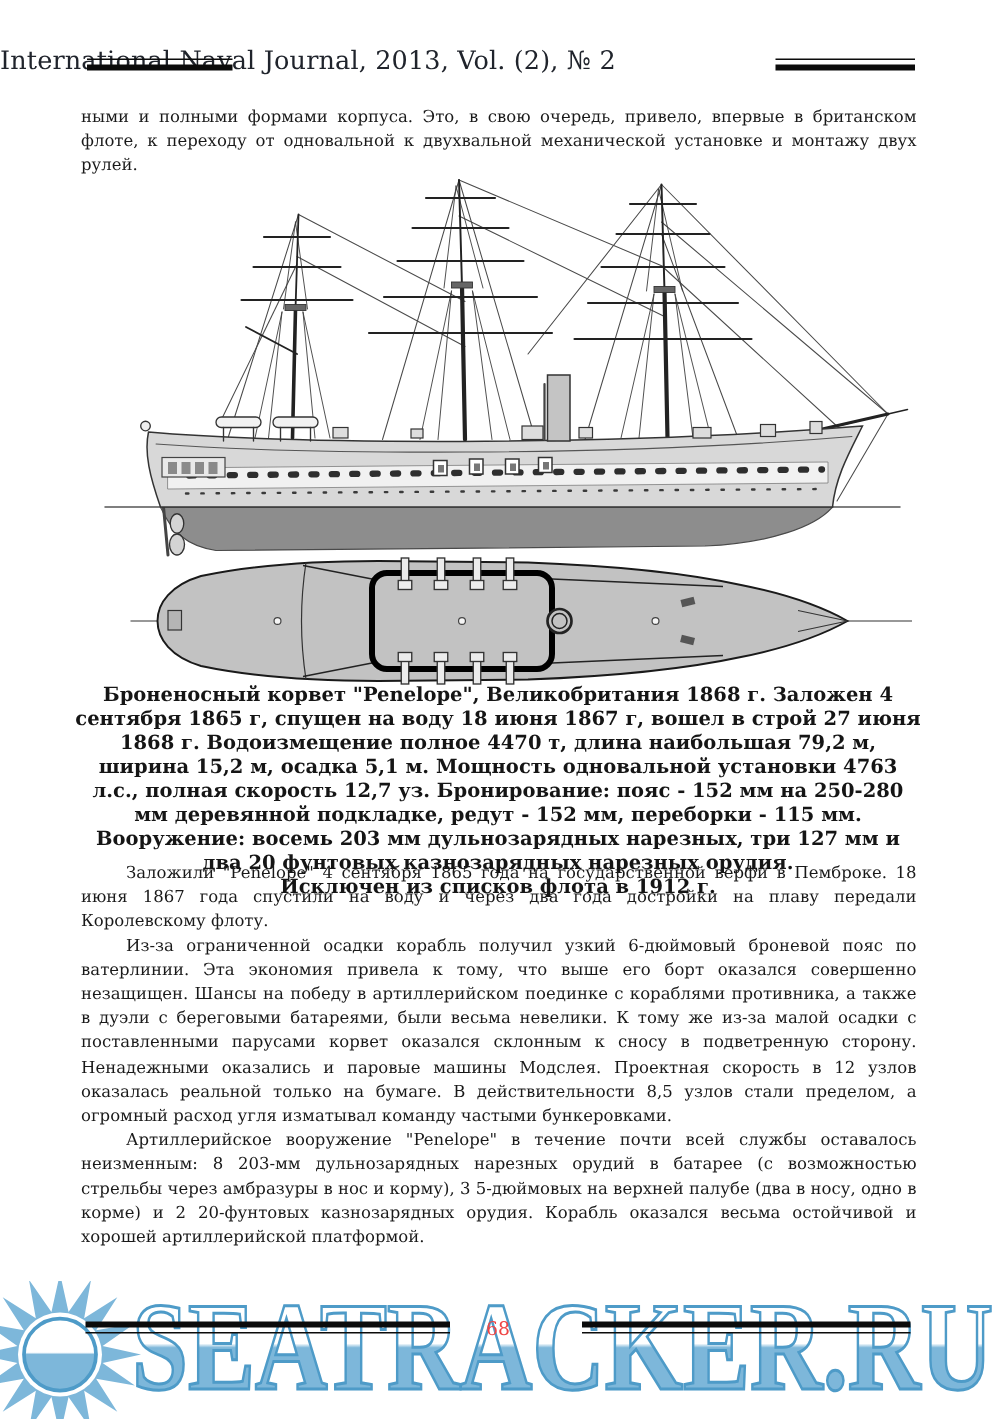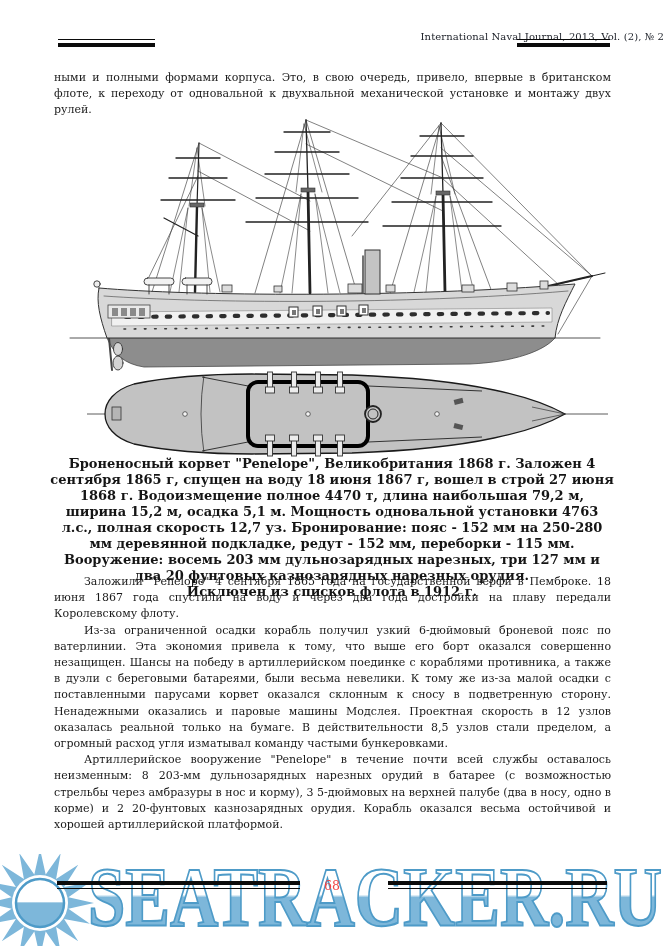--- a/index.html
+++ b/index.html
@@ -4,22 +4,22 @@
 <style>
   html,body{margin:0;padding:0;}
   body{
     width:664px;height:946px;position:relative;overflow:hidden;
     background:#ffffff;color:#1c1c1c;
     font-family:"DejaVu Serif","Liberation Serif",serif;
   }
   .abs{position:absolute;}
   
   .journal-title{
-    top:31px;left:0;width:664px;text-align:right;
-    font-size:10px;letter-spacing:.1px;color:#20242c;
+    top:31px;left:0;width:664px;text-align:left;
+    font-size:17px;letter-spacing:.1px;color:#20242c;
   }
   .rule{position:absolute;background:#0b0b0b;}
   .rule.thin{height:1.4px;}
   .rule.thick{height:4px;}
   
   .para{
     font-size:11px;line-height:16.2px;text-align:justify;color:#191919;
     margin:0;
   }
   .intro{top:70px;left:54px;width:557px;}

